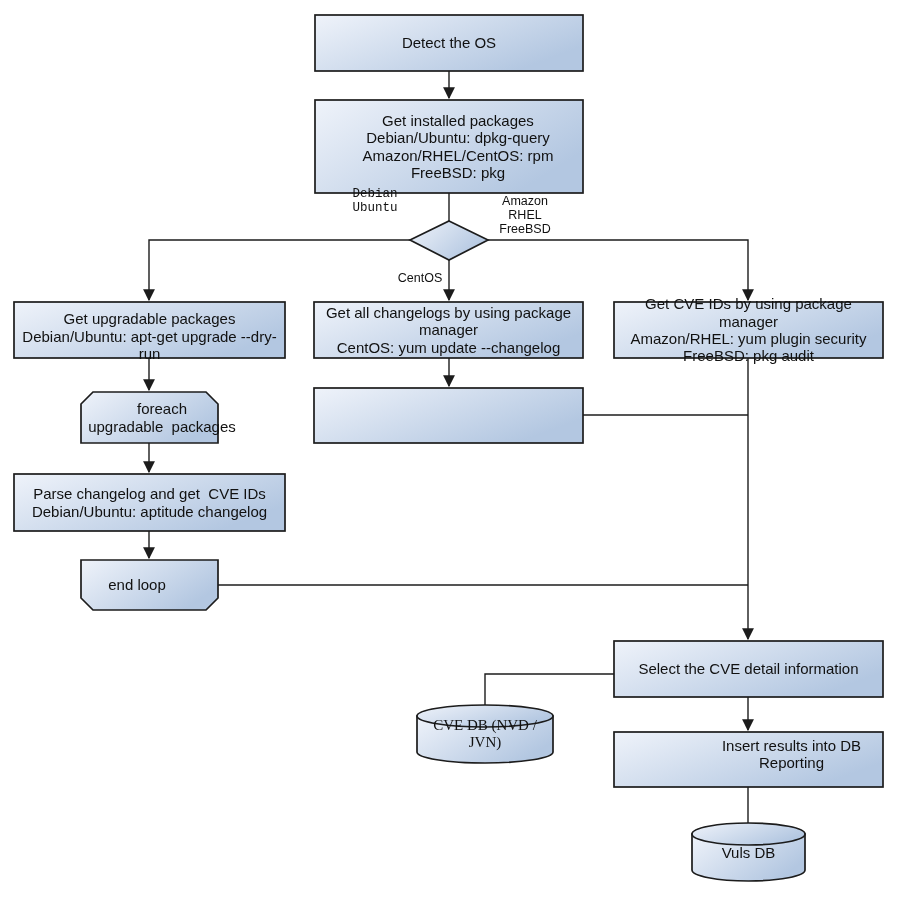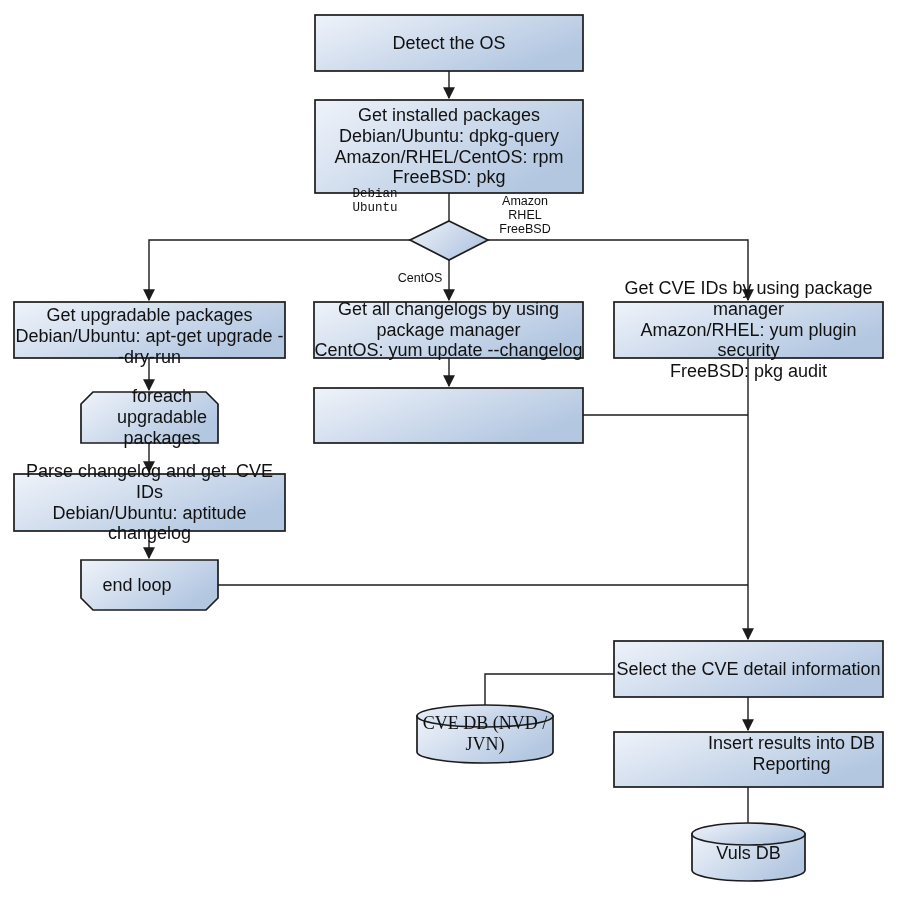--- a/index.html
+++ b/index.html
@@ -11,21 +11,21 @@
     color:#111111;
   }
   .canvas svg{position:absolute;left:0;top:0;}
   .shapes{stroke-width:1.7px;}
   .lines{stroke-width:1.4px;fill:none;}
   .lbl{
     position:absolute;
     display:flex;align-items:center;justify-content:center;
     text-align:center;
     white-space:pre-wrap;
-    font-size:18px;
+    font-size:15px;
     line-height:1.16;
     color:#111111;
     pointer-events:none;
   }
   .edge-lbl{
     position:absolute;
     text-align:center;
     white-space:pre-wrap;
     font-size:12.5px;
     line-height:1.1;
@@ -83,21 +83,21 @@
       <path d="M417,716 V752 A68,11 0 0 0 553,752 V716 Z"></path>
       <ellipse cx="485" cy="716" rx="68" ry="11"></ellipse>
 
       <path d="M692,834 V870 A56.5,11 0 0 0 805,870 V834 Z"></path>
       <ellipse cx="748.5" cy="834" rx="56.5" ry="11"></ellipse>
     </g>
   </svg>
 
   <div class="lbl" style="left:315px;top:15px;width:268px;height:56px;">Detect the OS</div>
 
-  <div class="lbl" style="left:315px;top:100px;width:268px;height:93px;">Get installed packages
+  <div class="lbl" style="left:324px;top:100px;width:268px;height:93px;">Get installed packages
 Debian/Ubuntu: dpkg-query
 Amazon/RHEL/CentOS: rpm
 FreeBSD: pkg</div>
 
   <div class="lbl" style="left:14px;top:302px;width:271px;height:69px;">Get upgradable packages
 Debian/Ubuntu: apt-get upgrade --dry-run</div>
 
   <div class="lbl" style="left:81px;top:392px;width:162px;height:51px;">foreach
 upgradable  packages</div>
 

